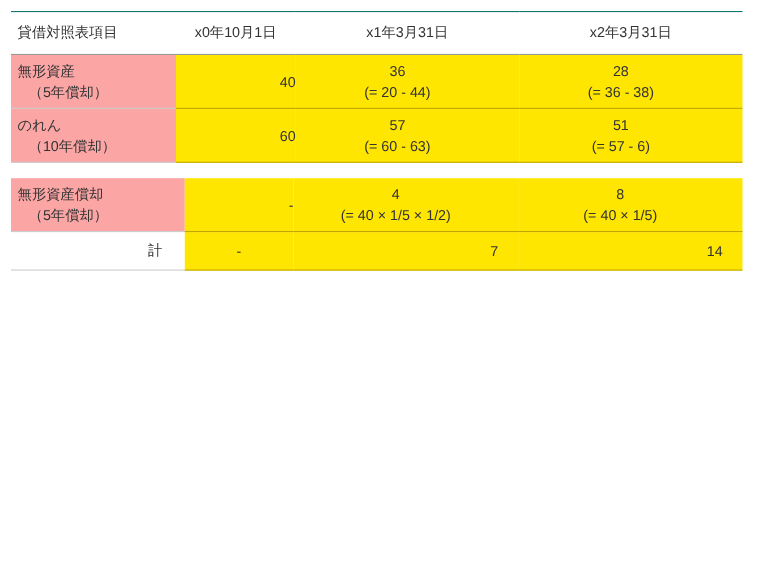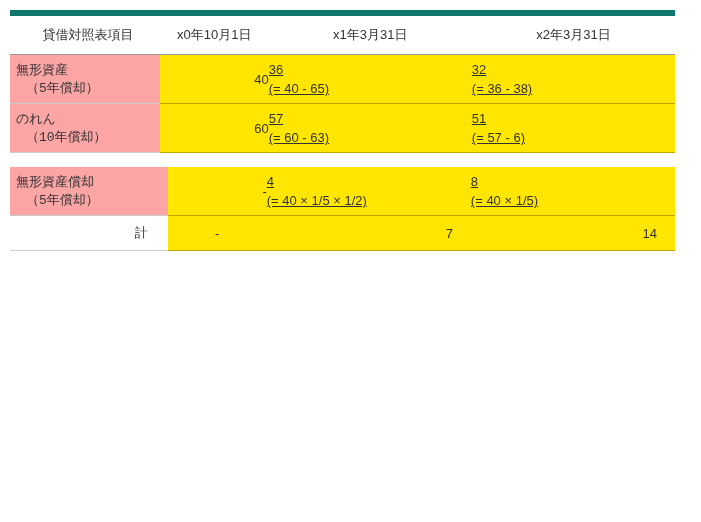--- a/index.html
+++ b/index.html
@@ -15,48 +15,47 @@
   table {
     border-collapse: collapse;
     width: 665px;
     margin-bottom: 14px;
   }
   td, th {
     padding: 0;
     vertical-align: middle;
   }
   .hdr-row td {
-    border-top: 6px solid #0f766e;
+    border-top: 1px solid #0f766e;
     border-bottom: 1px solid #999;
     height: 38px;
     font-weight: normal;
-    text-align: center;
   }
   .col-label { width: 145px; padding-left: 6px; }
   .col-v0 { width: 110px; text-align: center; }
   .col-v1 { width: 205px; text-align: center; }
   .col-v2 { width: 205px; text-align: center; }
 
   .data-row td {
     height: 48px;
     background: #ffe600;
   }
   .data-row .col-label {
     background: #fca5a5;
     line-height: 1.5;
   }
   .data-row.sep td { border-top: 1px solid #bfa600; }
   .data-row.sep .col-label { border-top: 1px solid #ccc; }
   .data-row.last td { border-bottom: 1px solid #bfa600; }
   .data-row.last .col-label { border-bottom: 1px solid #ccc; }
 
   .label-main { display: block; }
-  .label-sub  { display: block; padding-left: 10px; font-family: Liberation Mono, monospace; }
+  .label-sub  { display: block; padding-left: 10px; }
 
-  .cell-stack { display: inline-block; width: 100%; text-align: left; padding-right: 18px; box-sizing: border-box; line-height: 1.5; text-decoration: underline; }
+  .cell-stack { display: inline-block; width: 100%; text-align: center; padding-right: 18px; box-sizing: border-box; line-height: 1.5; }
   .cell-stack .val { display:block; }
   .cell-stack .formula { display:block; }
 
   .single-val { text-align: right; }
 
   .total-row td {
     background: #ffe600;
     height: 34px;
     border-top: 1px solid #bfa600;
     border-bottom: 1px solid #bfa600;
@@ -110,26 +109,26 @@
   </tr>
   <tr class="data-row">
     <td class="col-label">
       <span class="label-main">無形資産</span>
       <span class="label-sub">（5年償却）</span>
     </td>
     <td class="col-v0 single-val">40</td>
     <td class="col-v1">
       <span class="cell-stack">
         <span class="val">36</span>
-        <span class="formula">(= 40 - 65)</span>
+        <span class="formula">(= 20 - 44)</span>
       </span>
     </td>
     <td class="col-v2">
       <span class="cell-stack">
-        <span class="val">32</span>
+        <span class="val">28</span>
         <span class="formula">(= 36 - 38)</span>
       </span>
     </td>
   </tr>
   <tr class="data-row sep last">
     <td class="col-label">
       <span class="label-main">のれん</span>
       <span class="label-sub">（10年償却）</span>
     </td>
     <td class="col-v0 single-val">60</td>

